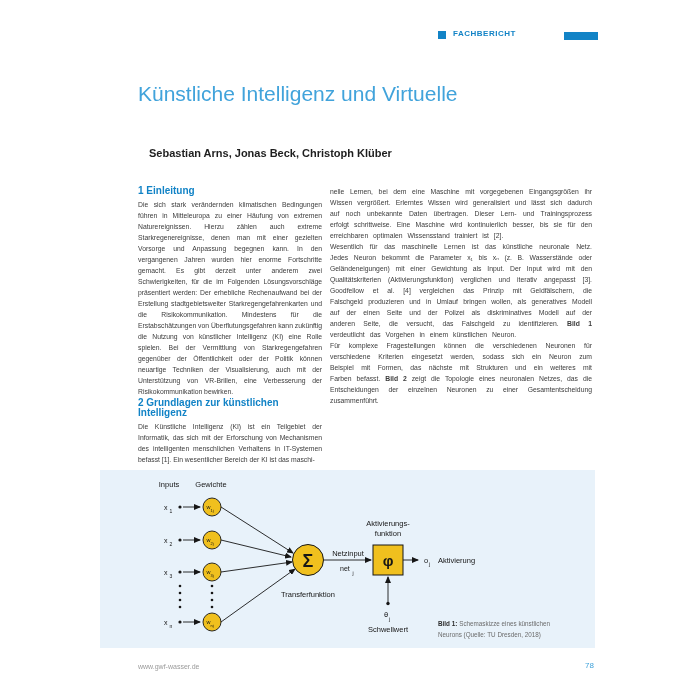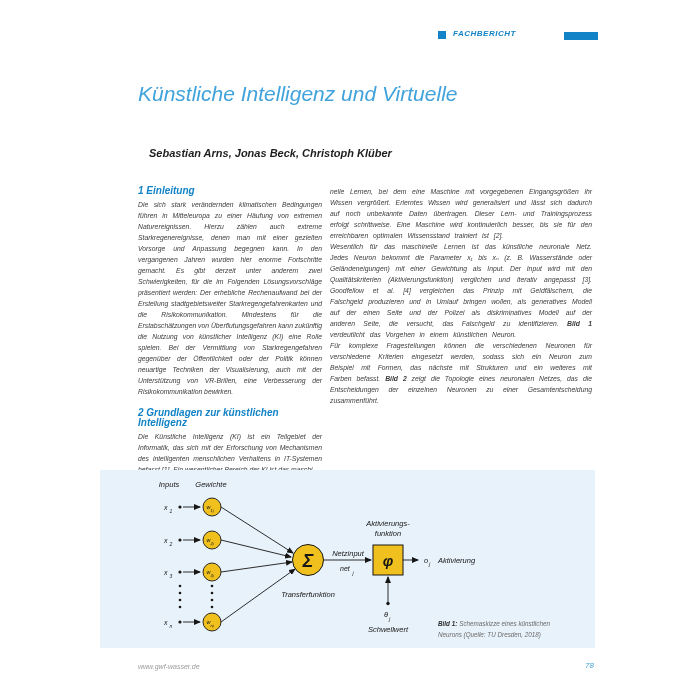--- a/index.html
+++ b/index.html
@@ -6,39 +6,39 @@
     --accent:#1283c6;
     --title-blue:#41a3db;
     --figure-yellow:#f0c01e;
     --panel-bg:#e8f2fa;
     --body-text:#3b3b3b;
   }
   *{box-sizing:border-box;}
   html,body{margin:0;padding:0;background:#ffffff;}
   .page{
     position:relative;width:700px;height:700px;background:#fff;overflow:hidden;
-    font-family:"Liberation Sans","DejaVu Sans",sans-serif;color:var(--body-text);font-style:italic;
+    font-family:"Liberation Sans","DejaVu Sans",sans-serif;color:var(--body-text);
   }
   
   .section-square{position:absolute;left:438px;top:31px;width:8px;height:8px;background:var(--accent);}
   .section-label{position:absolute;left:453px;top:29px;font-size:8px;font-weight:bold;
     letter-spacing:0.5px;color:var(--accent);}
   .header-bar{position:absolute;left:564px;top:32px;width:34px;height:8px;background:var(--accent);}
   
   .title{position:absolute;left:138px;top:64px;width:440px;font-size:21px;line-height:31px;
     color:var(--title-blue);font-weight:normal;}
   .authors{position:absolute;left:138px;top:147px;font-size:11px;font-weight:bold;color:#1e1e1e;margin-left:11px;}
   
   .col{position:absolute;top:186px;}
   .col-left{left:138px;width:184px;}
   .col-right{left:330px;width:262px;}
   .col p{margin:0;font-size:6.8px;line-height:11px;text-align:justify;color:var(--body-text);}
   .col-right p{word-spacing:3px;}
   .col-heading{margin:0 0 3px 0;font-size:10px;line-height:10px;font-weight:bold;color:var(--accent);}
-  .col-heading.second{margin-top:11px;}
+  .col-heading.second{margin-top:1px;}
   .run-b{font-weight:bold;}
   
   .figure-panel{position:absolute;left:100px;top:470px;width:495px;height:178px;
     background:var(--panel-bg);border-radius:0;}
   .figure-panel svg{position:absolute;left:0;top:0;display:block;}
   .fig-text{fill:#161616;font-family:"Liberation Sans","DejaVu Sans",sans-serif;}
   .fig-sub{fill:#161616;font-family:"Liberation Sans","DejaVu Sans",sans-serif;}
   .cap-bold{font-weight:bold;fill:#2b2b2b;}
   .cap-gray{fill:#6b6b6b;}
   

